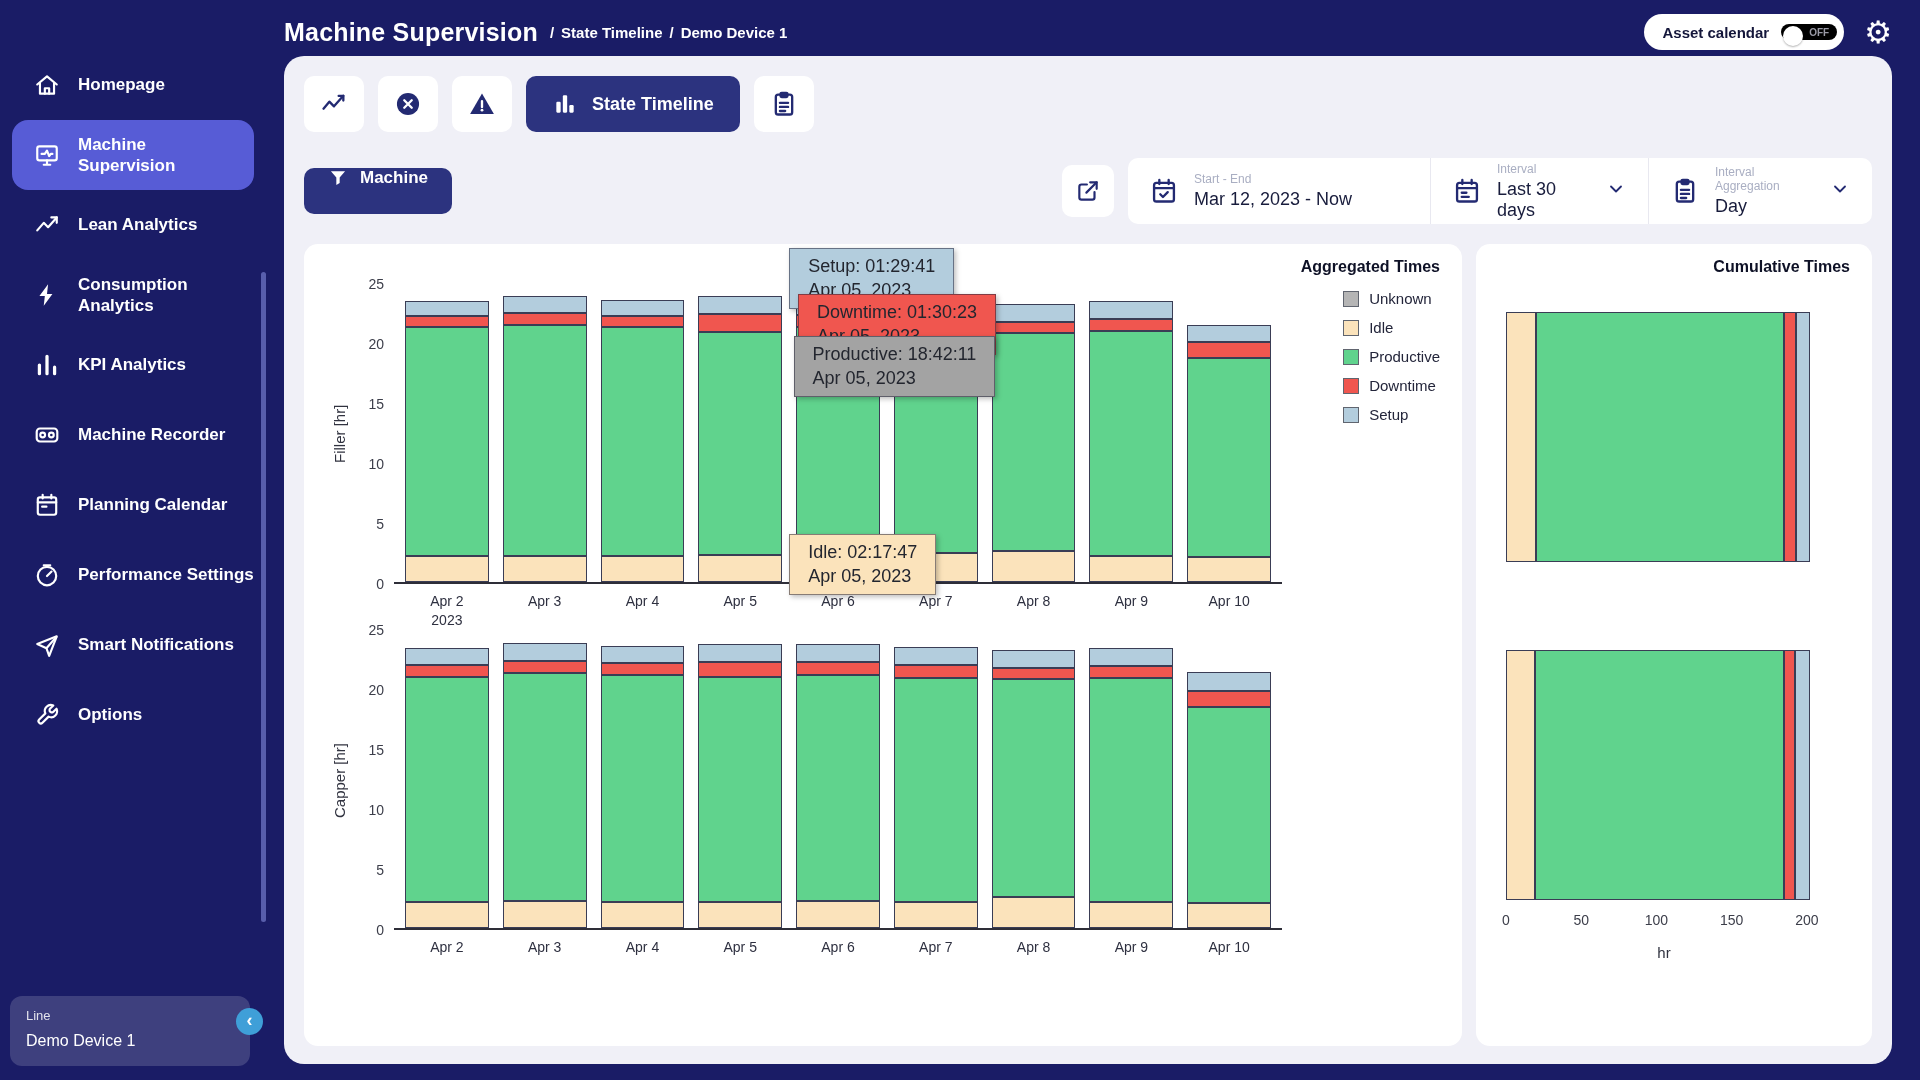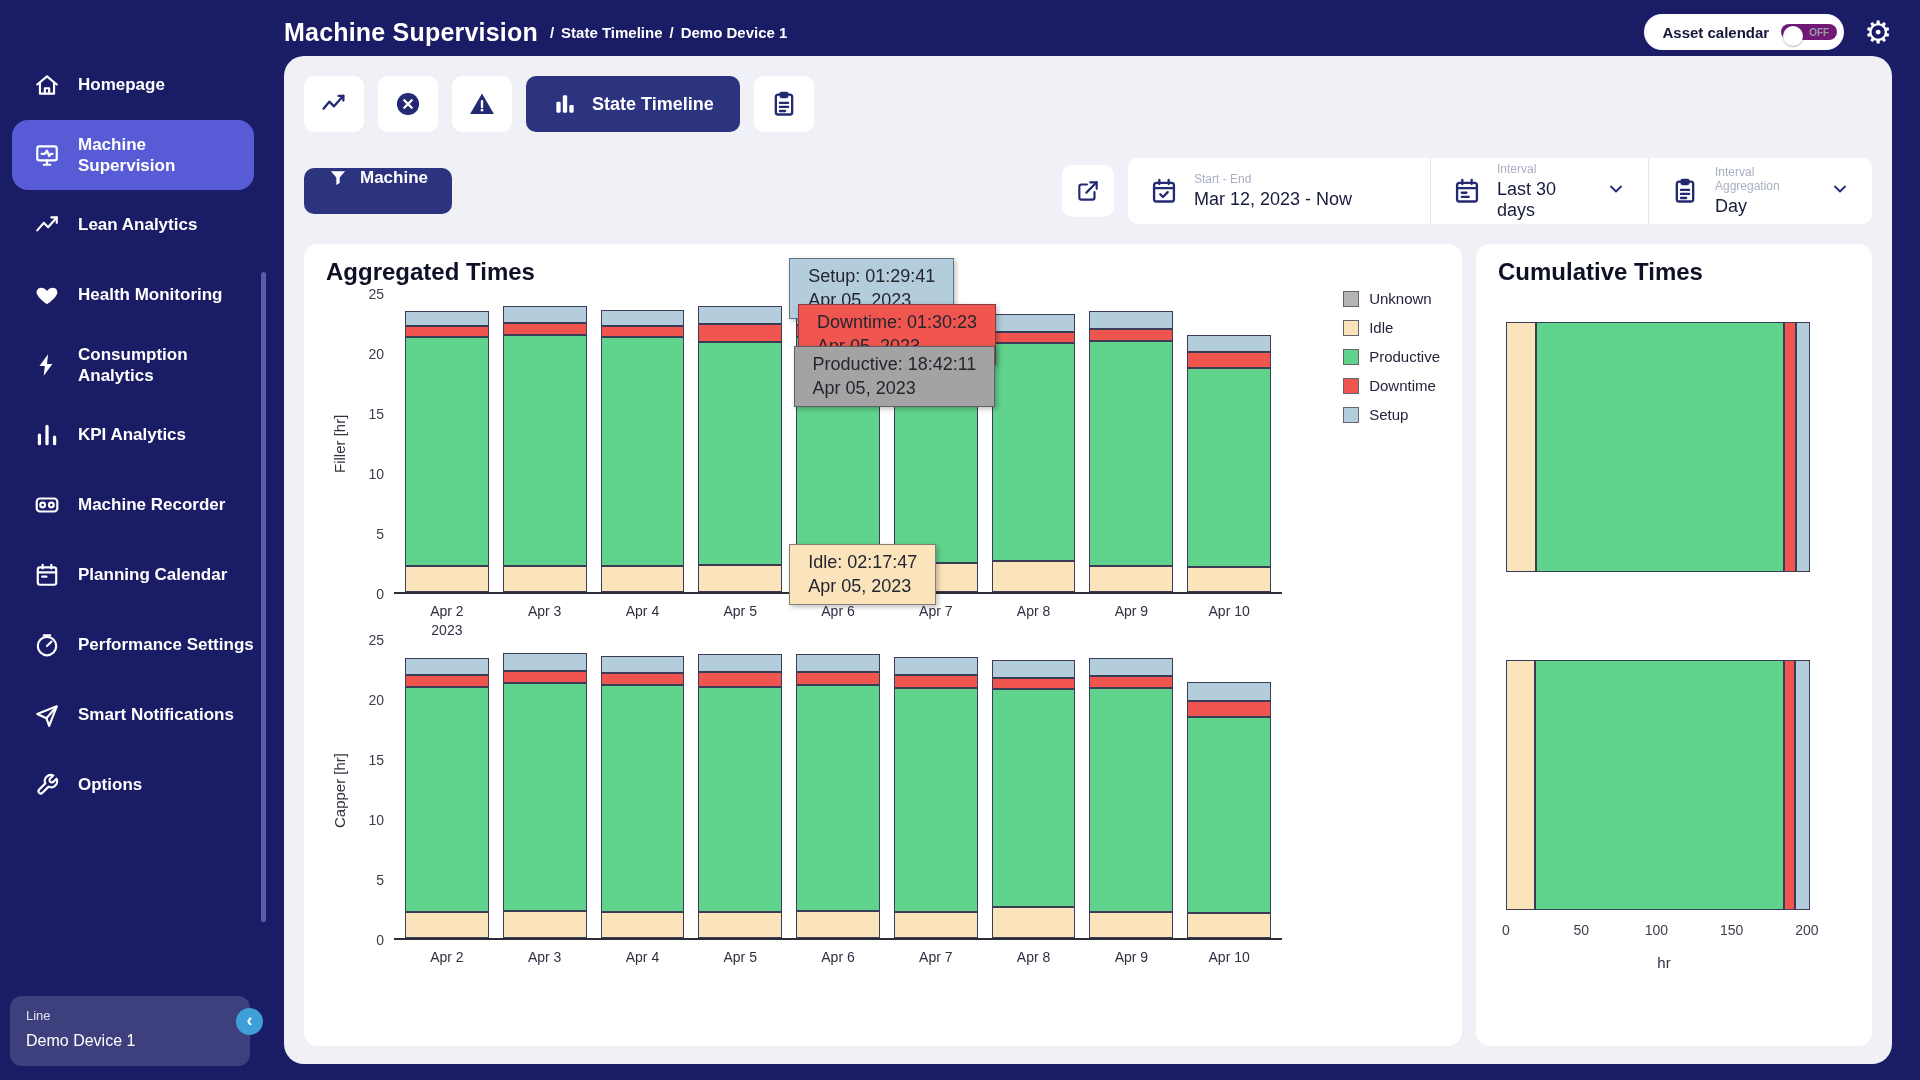--- a/index.html
+++ b/index.html
@@ -31,21 +31,21 @@
   
   .main { flex:1; display:flex; flex-direction:column; padding:8px 28px 16px 16px; min-width:0; }
   .topbar { height:48px; display:flex; align-items:center; color:#fff; }
   .page-title { font-size:25px; font-weight:700; letter-spacing:.2px; }
   .breadcrumb { margin-left:12px; font-size:15px; display:flex; gap:7px; align-items:center; font-weight:600; }
   .crumb { cursor:pointer; }
   .topbar-right { margin-left:auto; display:flex; align-items:center; gap:20px; }
   .asset-pill { background:#fff; border-radius:22px; height:36px; display:flex; align-items:center;
     gap:12px; padding:0 7px 0 18px; cursor:pointer; }
   .asset-label { font-size:15px; font-weight:700; color:#14163a; }
-  .toggle { width:56px; height:16px; background:#701a75; border-radius:12px; position:relative; cursor:pointer; }
+  .toggle { width:56px; height:16px; background:#000000; border-radius:12px; position:relative; cursor:pointer; }
   .knob { position:absolute; left:2px; top:2px; width:20px; height:20px; border-radius:50%; background:#fff;
     box-shadow:0 1px 2px rgba(0,0,0,.3); }
   .toggle-state { position:absolute; right:8px; top:50%; transform:translateY(-50%);
     font-size:10px; color:#9a9aa6; font-weight:700; }
   .gear { font-size:31px; color:#fff; cursor:pointer; line-height:1; }
   .content-card { flex:1; background:#f0f0f7; border-radius:20px; padding:18px 20px;
     display:flex; flex-direction:column; min-height:0; }
   
   .tabs-row { display:flex; gap:14px; margin:2px 0 26px; }
   .icon-tab { width:60px; height:56px; background:#fff; border-radius:10px; display:flex; align-items:center;
@@ -68,21 +68,21 @@
   .filter-seg + .filter-seg { border-left:1px solid #e8e8f0; }
   .filter-seg svg { width:28px; height:28px; color:#232a72; flex:none; }
   .seg-range { width:302px; } .seg-interval { width:218px; } .seg-agg { width:224px; }
   .f-label { font-size:12px; color:#a9aec2; margin-bottom:3px; }
   .f-value { font-size:18px; color:#181c3c; }
   .chev { margin-left:auto; color:#50536a; }
   .chev svg { width:20px; height:20px; }
   
   .charts-row { display:flex; gap:14px; flex:1; min-height:0; }
   .agg-card { flex:1; background:#fff; border-radius:14px; padding:14px 22px; position:relative; min-width:0; }
-  .card-title { font-size:24px; font-weight:700; color:#0e1126; }
+  .card-title { font-size:16px; font-weight:700; color:#0e1126;text-align:right; }
   .legend { position:absolute; right:22px; top:46px; display:flex; flex-direction:column; gap:12px; }
   .legend-item { display:flex; align-items:center; gap:10px; cursor:pointer; }
   .legend-swatch { width:16px; height:16px; border:1px solid #60656f; flex:none; }
   .legend-label { font-size:15px; color:#23253a; }
   .charts-stack { margin-right:158px; margin-top:8px; }
   .vchart { display:grid; grid-template-columns:26px 42px 1fr; grid-template-rows:300px 46px; }
   .y-title { grid-row:1; writing-mode:vertical-rl; transform:rotate(180deg); display:flex; align-items:center;
     justify-content:center; font-size:15px; color:#30323f; }
   .y-axis { position:relative; }
   .ytick { position:absolute; right:10px; transform:translateY(50%); font-size:14px; color:#3c3e4a; }
@@ -130,26 +130,20 @@
           <path d="M7 11h3l2-3 2 5 1.5-2H17"></path>
         </svg>
       <span>Machine Supervision</span>
     </div>
     <div class="menu-item">
       <svg viewBox="0 0 24 24" fill="none" stroke="currentColor" stroke-width="2" stroke-linecap="round" stroke-linejoin="round">
           <path d="M3 17l6-7 4 4 8-9"></path>
           <path d="M16 5h5v5"></path>
         </svg>
       <span>Lean Analytics</span>
-    </div>
-    <div class="menu-item">
-      <svg viewBox="0 0 24 24" fill="currentColor" stroke="none">
-          <path d="M12 20.5s-7.2-4.6-9.2-9.2C1.6 8.5 3.4 5.2 6.6 5.2c2 0 3.8 1 5.4 3 1.6-2 3.4-3 5.4-3 3.2 0 5 3.3 3.8 6.1-2 4.6-9.2 9.2-9.2 9.2z"></path>
-        </svg>
-      <span>Health Monitoring</span>
     </div>
     <div class="menu-item">
       <svg viewBox="0 0 24 24" fill="currentColor" stroke="none">
           <path d="M13 2 5 13h5l-1 9 8-11h-5l1-9z"></path>
         </svg>
       <span>Consumption Analytics</span>
     </div>
     <div class="menu-item">
       <svg viewBox="0 0 24 24" fill="none" stroke="currentColor" stroke-width="3" stroke-linecap="round">
           <path d="M5 20v-8M12 20V4M19 20v-6"></path>

